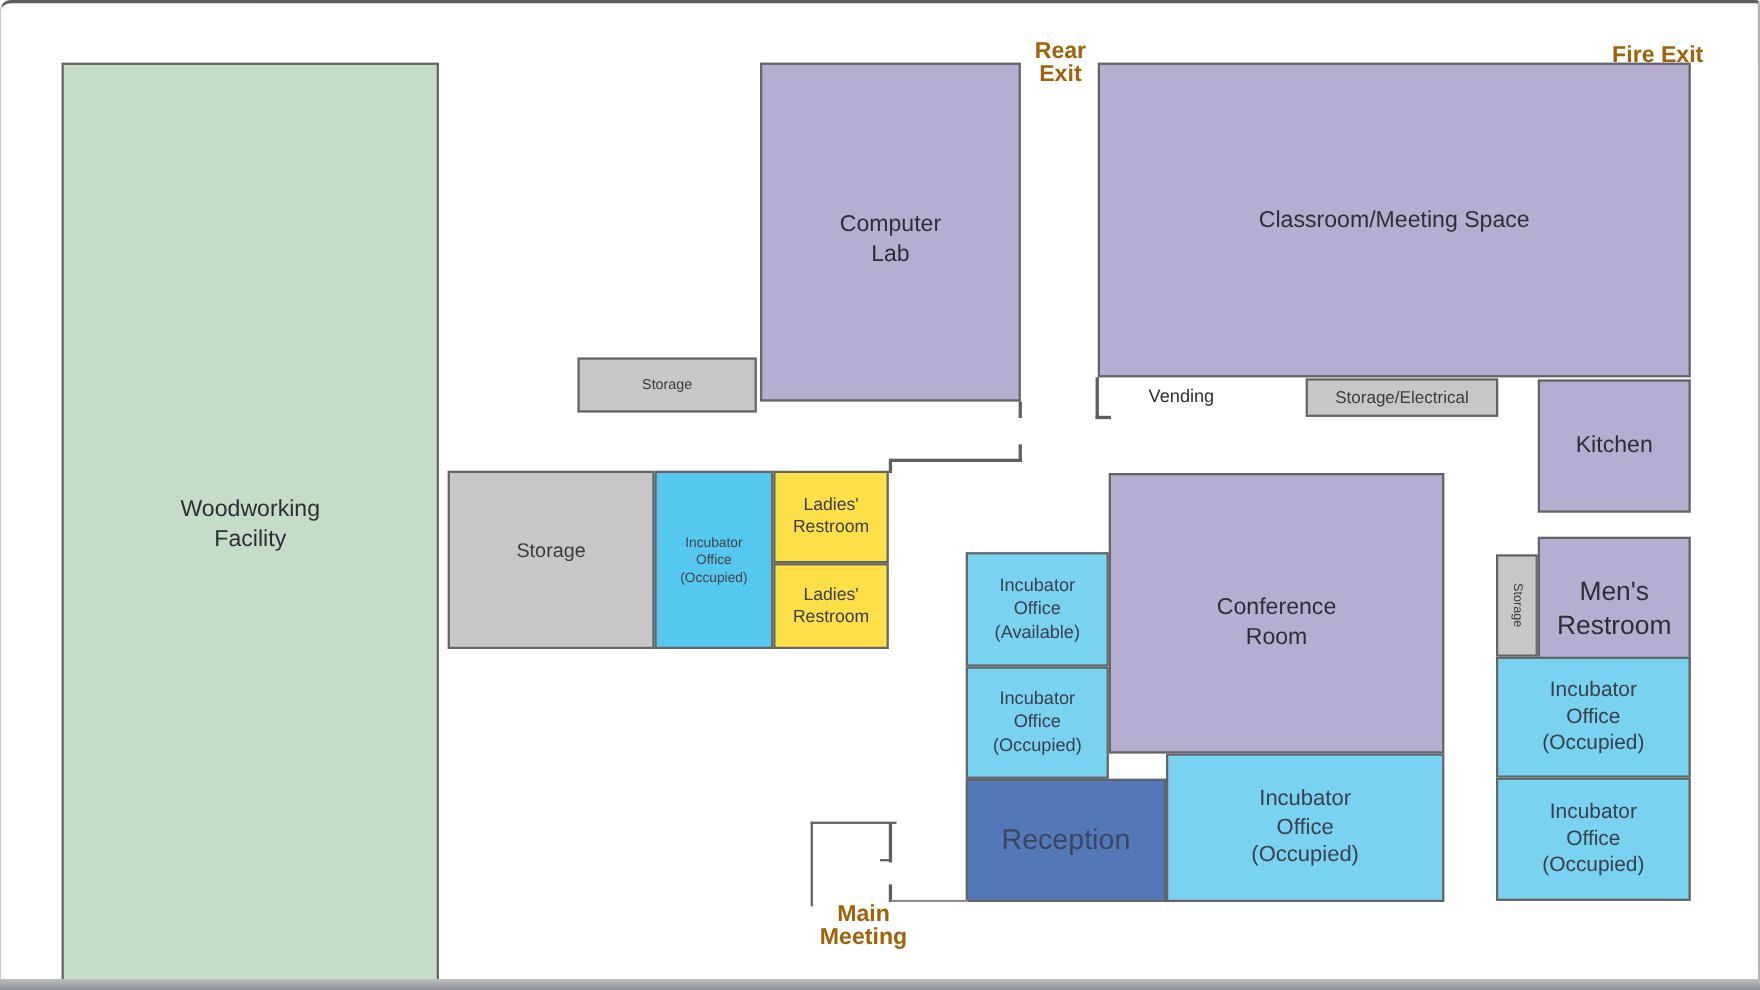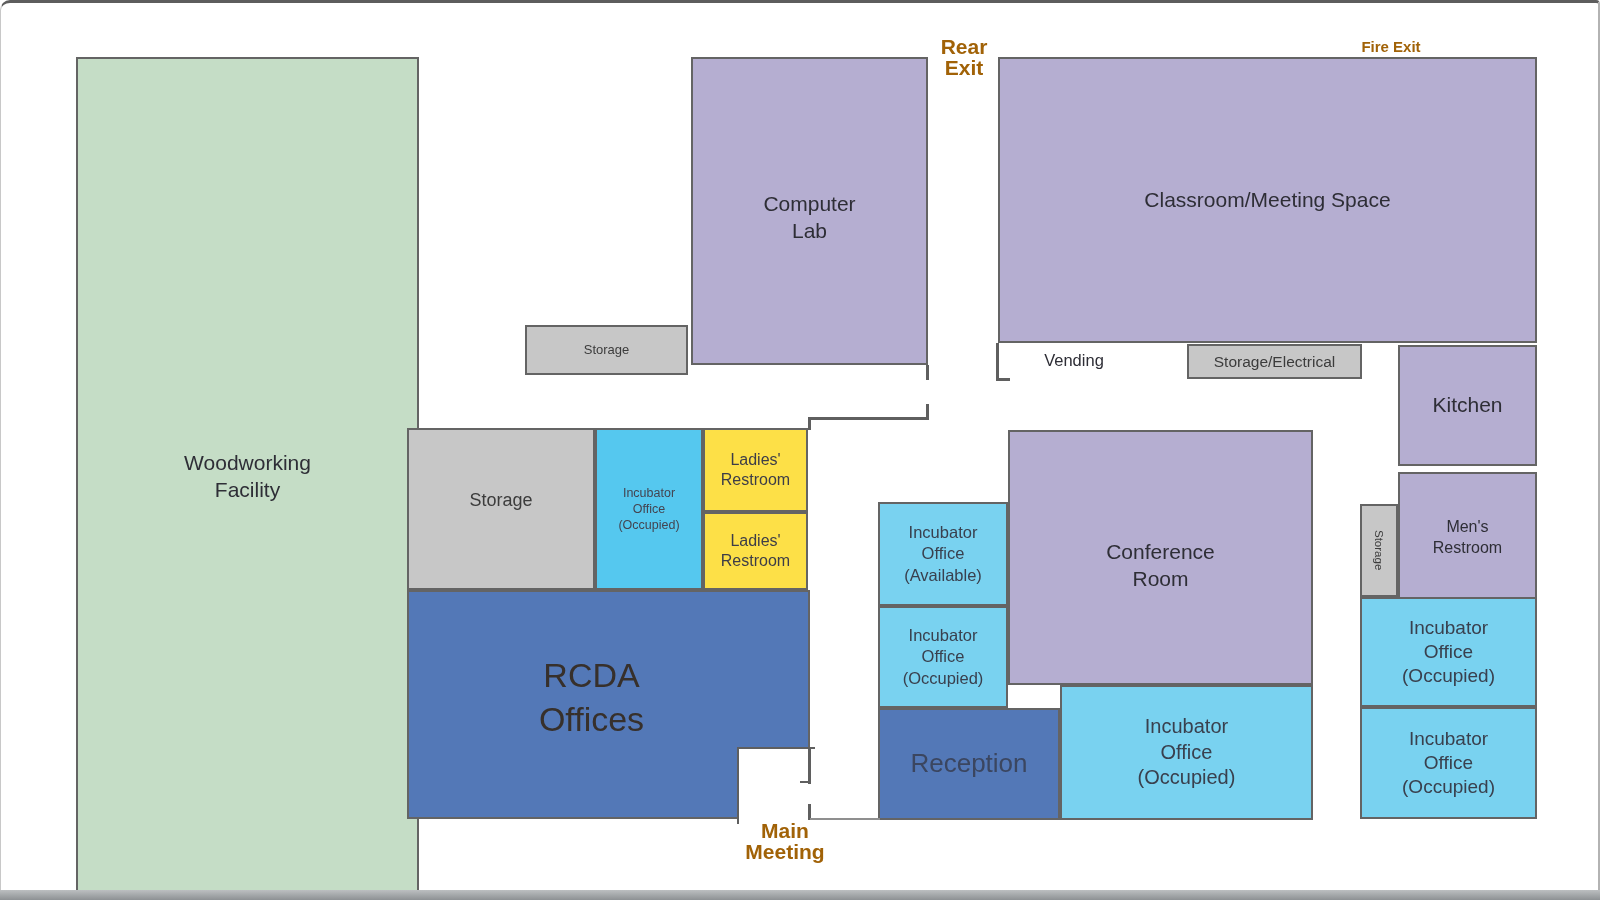--- a/index.html
+++ b/index.html
@@ -31,28 +31,28 @@
   
   .c-green{background:#c5ddc6;}
   .c-purple{background:#b5aed1;}
   .c-purple-light{background:#fde047;color:#3d3d48;}
   .c-gray{background:#c7c7c7;color:#3c3c3c;}
   .c-cyan{background:#79d2f0;color:#39404e;}
   .c-cyan-bright{background:#55c8ef;color:#444450;}
   .c-blue{background:#5378b7;}
 
   
-  .r-woodworking{left:76px;top:57px;width:343px;height:840px;font-size:21px;}
+  .r-woodworking{left:56px;top:57px;width:343px;height:840px;font-size:21px;}
   .r-classroom{left:403px;top:57px;width:288px;height:268px;font-size:21px;padding-bottom:24px;}
   .r-classroom-storage{left:525px;top:325px;width:163px;height:50px;font-size:13px;}
   .r-computer-lab{left:691px;top:57px;width:237px;height:308px;font-size:21px;padding-top:14px;}
   .r-meeting{left:998px;top:57px;width:539px;height:286px;font-size:21px;}
   .r-storage-electrical{left:1187px;top:344px;width:175px;height:35px;font-size:15.5px;}
   .r-kitchen{left:1398px;top:345px;width:139px;height:121px;font-size:21px;}
-  .r-mens{left:1398px;top:472px;width:139px;height:131px;font-size:16px;}
+  .r-mens{left:1398px;top:488px;width:139px;height:131px;font-size:24px;}
   .r-storage-vertical{left:1360px;top:504px;width:38px;height:93px;font-size:11.5px;}
   .r-storage-vertical .vtext{writing-mode:vertical-rl;}
   .r-inc-right1{left:1360px;top:597px;width:177px;height:110px;font-size:19px;}
   .r-inc-right2{left:1360px;top:707px;width:177px;height:112px;font-size:19px;}
   .r-storage-left{left:407px;top:428px;width:188px;height:162px;font-size:18px;padding-bottom:16px;}
   .r-inc-left{left:595px;top:428px;width:108px;height:162px;font-size:12.5px;}
   .r-ladies1{left:703px;top:428px;width:105px;height:84px;font-size:16px;}
   .r-ladies2{left:703px;top:512px;width:105px;height:78px;font-size:16px;}
   .r-rcda{left:407px;top:590px;width:403px;height:229px;font-size:34px;color:#37302b;padding-right:34px;padding-bottom:14px;}
   .r-notch{
@@ -72,21 +72,21 @@
   .w-v3{left:996px;top:343px;width:3px;height:38px;}
   .w-h2{left:996px;top:378px;width:14px;height:3px;}
   .w-v4{left:808px;top:417px;width:3px;height:13px;}
   .w-jamb1{left:808px;top:748px;width:3px;height:36px;}
   .w-tick1{left:800px;top:781px;width:9px;height:2px;}
   .w-jamb2{left:808px;top:804px;width:3px;height:16px;}
   .w-threshold{left:810px;top:818px;width:70px;height:2px;}
 
   
   .l-rear{left:906px;top:36px;width:116px;font-size:21px;line-height:21px;}
-  .l-fire{left:1326px;top:38px;width:130px;font-size:15px;}
+  .l-fire{left:1442px;top:38px;width:130px;font-size:21px;}
   .l-main{left:704px;top:820px;width:162px;font-size:21px;line-height:21px;}
   .l-vending{left:1010px;top:351px;width:128px;font-size:16.5px;font-weight:normal;color:#2e2e36;}
 </style>
 </head>
 <body>
 
 <div class="plan">
   <div class="frame"></div>
   <div class="bottom-band"></div>
 
@@ -112,22 +112,20 @@
 (Occupied)</div>
 
   <div class="room c-gray r-storage-left">Storage</div>
   <div class="room c-cyan-bright r-inc-left">Incubator
 Office
 (Occupied)</div>
   <div class="room c-purple-light r-ladies1">Ladies'
 Restroom</div>
   <div class="room c-purple-light r-ladies2">Ladies'
 Restroom</div>
-  <div class="room c-blue r-rcda">RCDA
-Offices</div>
   <div class="r-notch"></div>
 
   <div class="room c-cyan r-inc-avail">Incubator
 Office
 (Available)</div>
   <div class="room c-cyan r-inc-middle">Incubator
 Office
 (Occupied)</div>
   <div class="room c-blue r-reception">Reception</div>
   <div class="room c-purple r-conference">Conference

